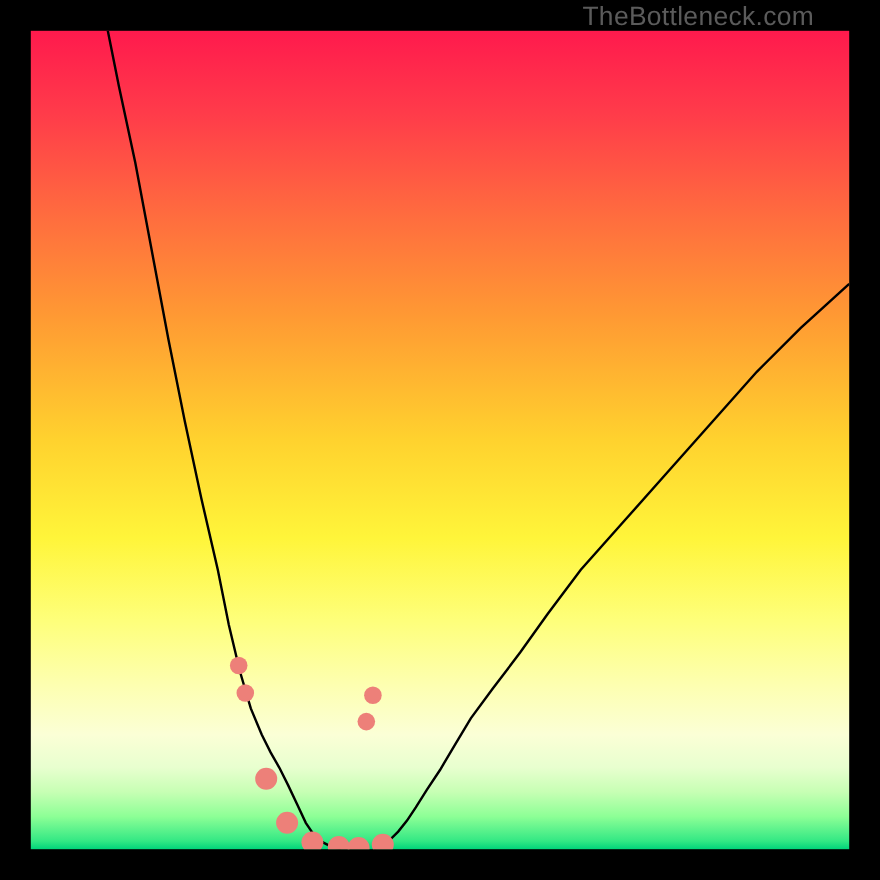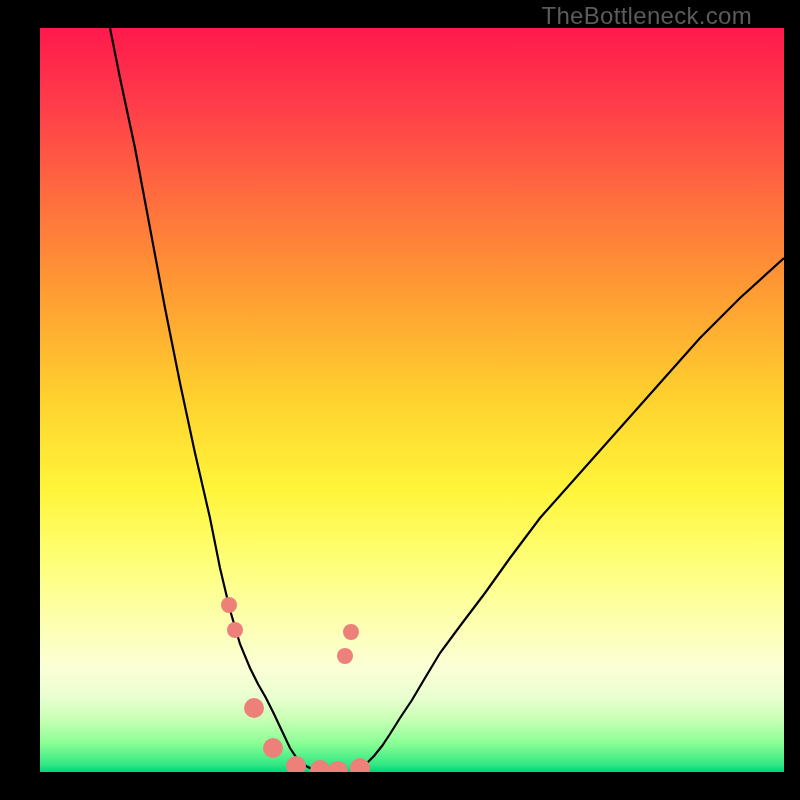--- a/index.html
+++ b/index.html
@@ -6,21 +6,21 @@
     margin: 0;
     padding: 0;
     width: 800px;
     height: 800px;
     background: #000000;
     overflow: hidden;
   }
   .frame {
     position: absolute;
     top: 0;
-    left: 12px;
+    left: 0;
     width: 748px;
     height: 800px;
     background: #000000;
   }
   .plot {
     position: absolute;
     left: 28px;
     top: 28px;
     width: 744px;
     height: 744px;

